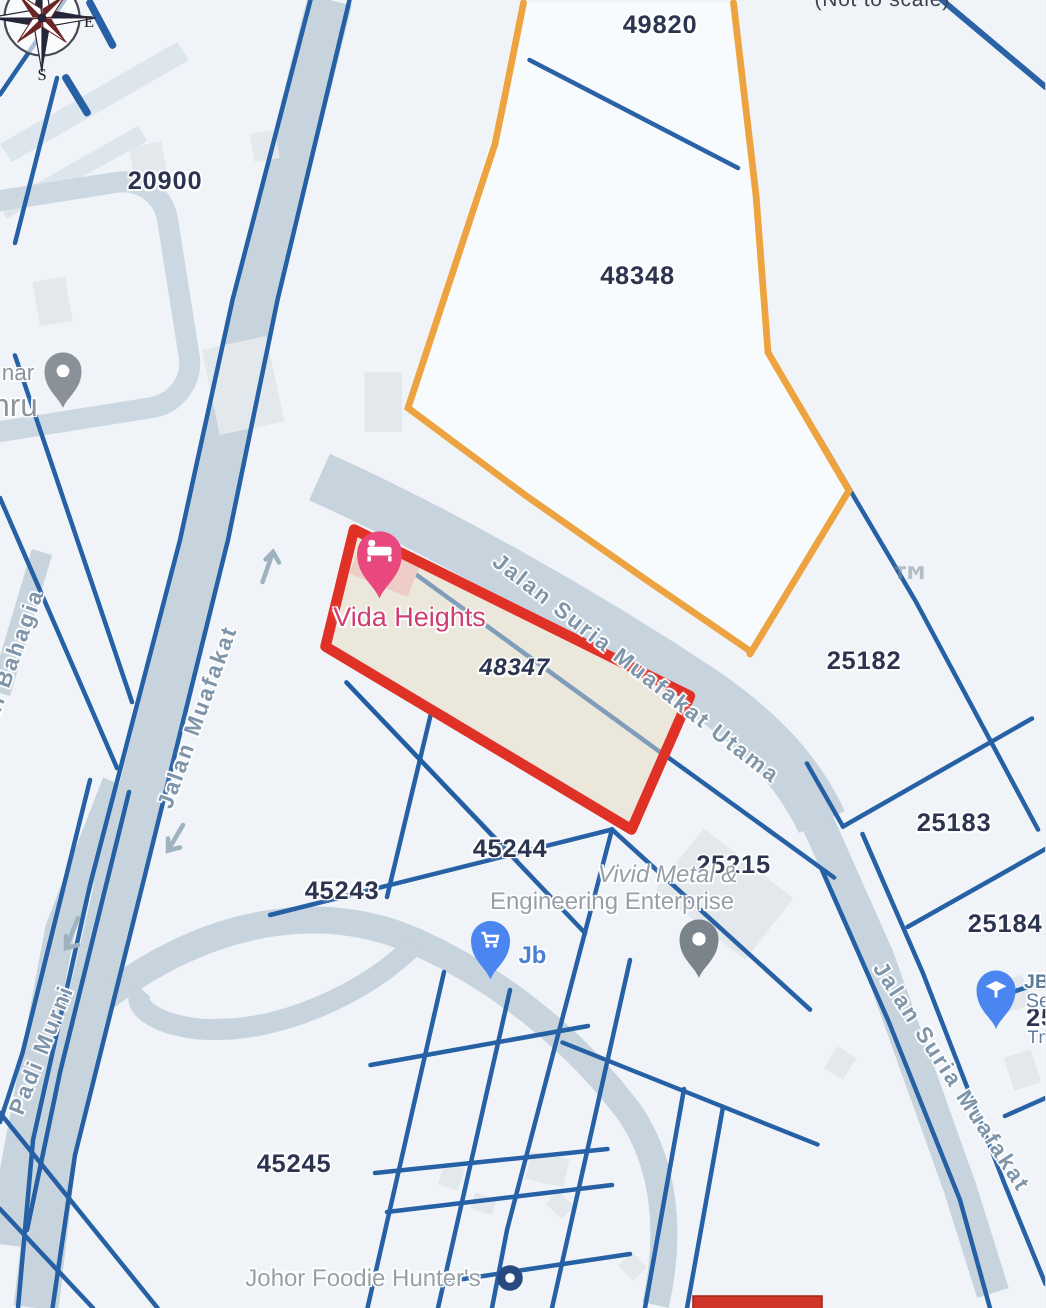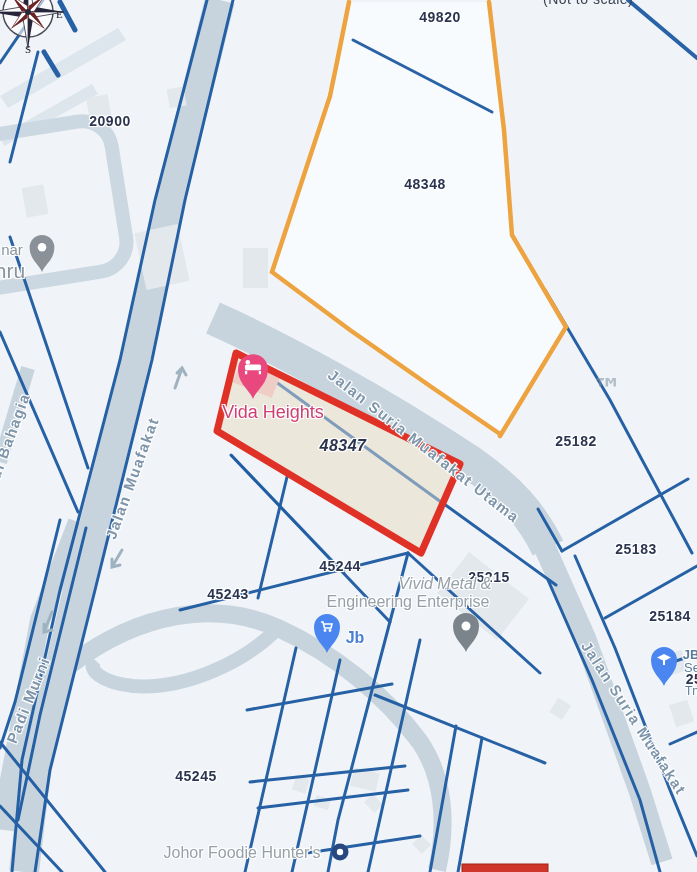--- a/index.html
+++ b/index.html
@@ -17,21 +17,21 @@
   #watermark-tm{
     position:absolute;left:592px;top:372px;font-size:30px;font-weight:700;
     color:rgba(130,145,160,0.55);z-index:4;font-family:"DejaVu Sans",sans-serif;
   }
   #not-to-scale{
     position:absolute;left:543px;top:-9px;font-size:14px;color:#3c4350;
     letter-spacing:.5px;z-index:6;white-space:nowrap;
   }
   .maplabel{position:absolute;white-space:nowrap;z-index:5;
     text-shadow:-1px -1px 0 #fff,1px -1px 0 #fff,-1px 1px 0 #fff,1px 1px 0 #fff,0 0 3px #fff;}
-  .lot-label{font-size:14px;font-weight:bold;color:#2c3550;letter-spacing:.5px;}
+  .lot-label{font-size:17px;font-weight:bold;color:#2c3550;letter-spacing:.5px;}
   .lot-label.big{font-size:16px;font-style:italic;}
   .road-label{font-size:15px;font-weight:bold;color:#7e95aa;letter-spacing:1.5px;}
   .poi-label{font-weight:normal;}
 </style>
 </head>
 <body>
 
 <div id="stage">
 
   <svg width="697" height="872" viewBox="0 0 697 872">

